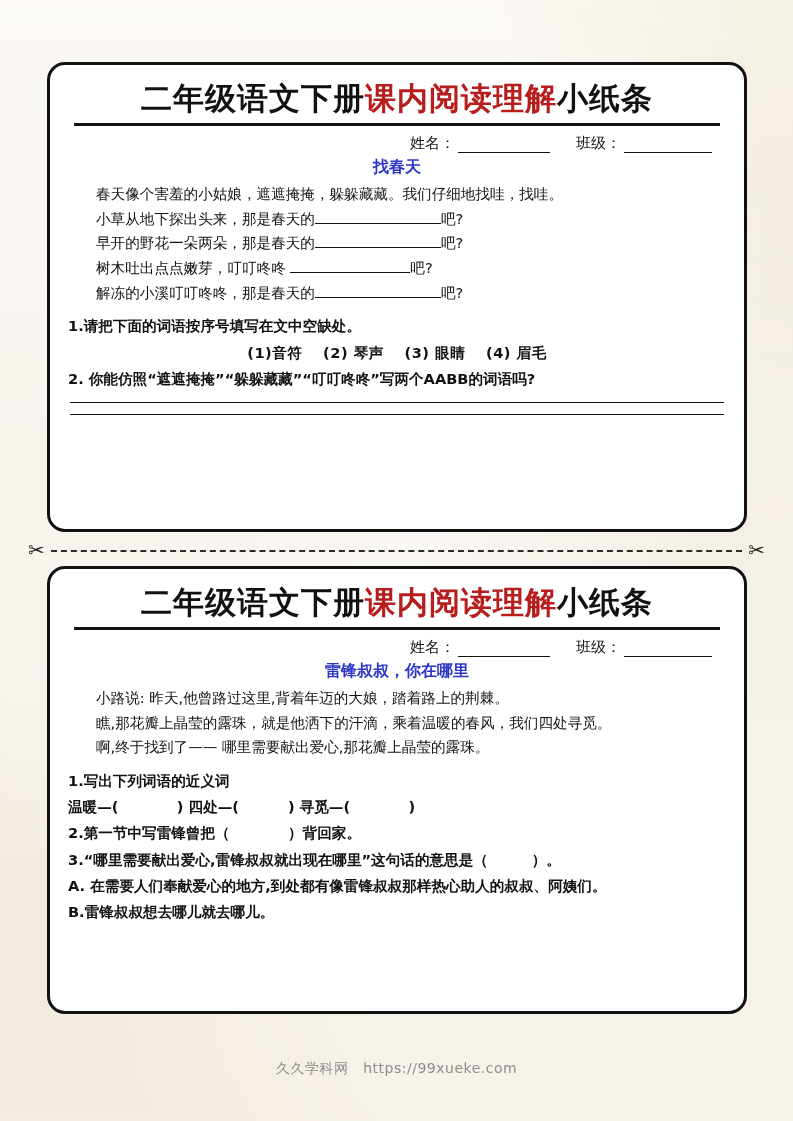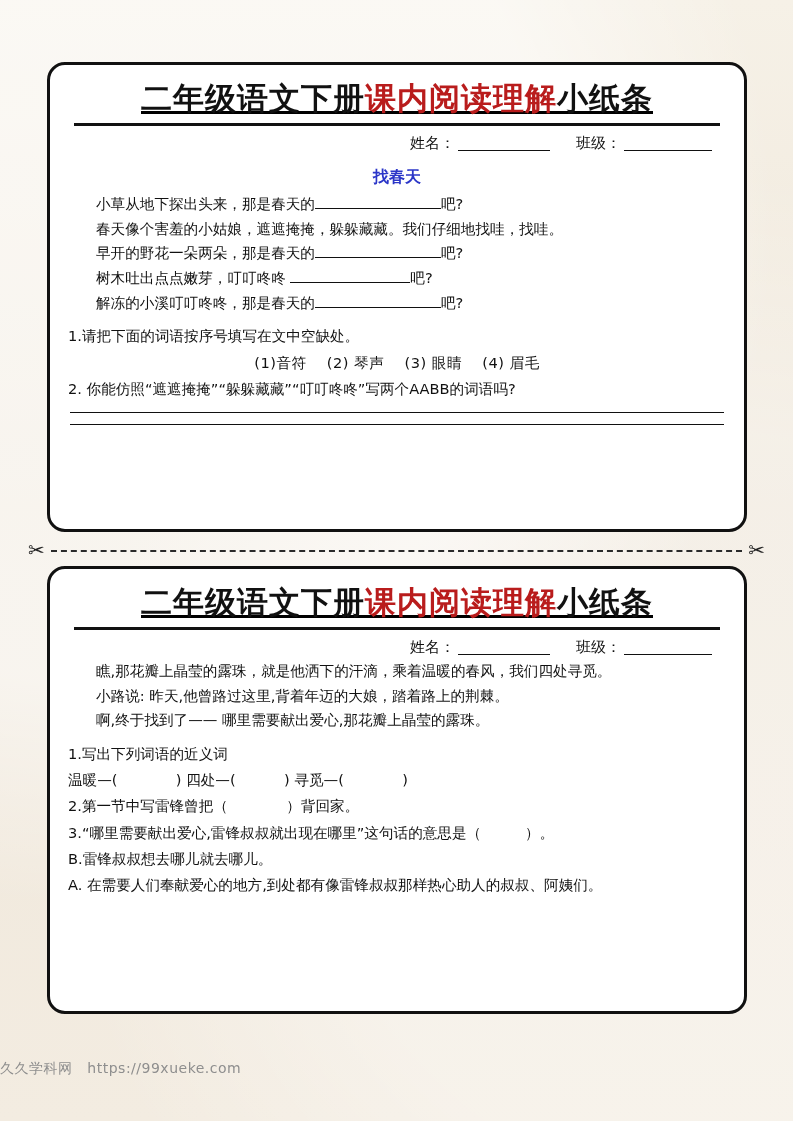--- a/index.html
+++ b/index.html
@@ -41,21 +41,20 @@
   #card-1 { top: 62px; height: 470px; }
   #card-2 { top: 566px; height: 448px; }
 
   .title-row {
     display: flex;
     align-items: center;
     justify-content: center;
     border-bottom: 3px solid #111;
     padding: 2px 0 8px 0;
     margin: 2px 6px 0 6px;
-    text-decoration: underline;
   }
   .title-text {
     font-family: "DejaVu Sans", sans-serif;
     font-weight: bold;
     font-size: 31px;
     letter-spacing: 1px;
     white-space: nowrap;
     line-height: 1.1;
   }
   .t-black { color: #111; }
@@ -65,37 +64,37 @@
     display: flex;
     justify-content: flex-end;
     align-items: flex-end;
     gap: 26px;
     margin: 8px 14px 2px 0;
     font-size: 15px;
     color: #111;
   }
   .field {
     display: flex;
-    align-items: center;
+    align-items: flex-end;
     gap: 3px;
   }
   .blank-line {
     display: inline-block;
     border-bottom: 1.4px solid #111;
     height: 14px;
   }
   .bl-90 { width: 92px; }
   .bl-80 { width: 88px; }
 
   .sub-title {
     text-align: center;
     color: #2b36c8;
     font-size: 16px;
     font-weight: bold;
-    margin: 14px 0 4px 0;
+    margin: 4px 0 4px 0;
     font-family: "DejaVu Sans", sans-serif;
   }
 
   .body-text {
     font-size: 14.6px;
     color: #111;
     line-height: 1.62;
     font-family: "DejaVu Sans", sans-serif;
   }
   .indent { text-indent: 28px; }
@@ -111,20 +110,21 @@
   .fl-2 { width: 126px; }
   .fl-3 { width: 120px; }
   .fl-4 { width: 126px; }
 
   .q-block {
     margin-top: 10px;
     font-size: 14.6px;
     color: #111;
     line-height: 1.66;
     font-family: "DejaVu Sans", sans-serif;
+    font-weight: bold;
   }
   .q-line { margin: 0 0 2px 0; }
   .answer-rule {
     border-bottom: 1.4px solid #111;
     height: 1px;
     margin: 10px 2px 8px 2px;
   }
   .opt-row { letter-spacing: 0.5px; text-align: center; }
 
   
@@ -148,21 +148,21 @@
     color: #222;
     line-height: 1;
     transform: translateY(-1px);
   }
 
   .footer {
     position: absolute;
     left: 0;
     right: 0;
     top: 1060px;
-    text-align: left;
+    text-align: center;
     color: #9a9a9a;
     font-size: 14px;
     font-family: "DejaVu Sans", sans-serif;
     letter-spacing: 0.5px;
   }
   .footer .brand { color: #8e8e8e; }
   .inline { display: inline; }
 </style>
 </head>
 <body>
@@ -184,24 +184,24 @@
       </span>
       <span class="field">
         <span>班级：</span>
         <span class="blank-line bl-80"></span>
       </span>
     </div>
 
     <div class="sub-title">找春天</div>
 
     <div class="body-text">
+      <p class="para indent">春天像个害羞的小姑娘，遮遮掩掩，躲躲藏藏。我们仔细地找哇，找哇。</p>
       <p class="para indent">
         <span class="inline">小草从地下探出头来，那是春天的</span><span class="fill-line fl-1"></span><span class="inline">吧?</span>
       </p>
-      <p class="para indent">春天像个害羞的小姑娘，遮遮掩掩，躲躲藏藏。我们仔细地找哇，找哇。</p>
       <p class="para indent">
         <span class="inline">早开的野花一朵两朵，那是春天的</span><span class="fill-line fl-2"></span><span class="inline">吧?</span>
       </p>
       <p class="para indent">
         <span class="inline">树木吐出点点嫩芽，叮叮咚咚</span>&nbsp;<span class="fill-line fl-3"></span><span class="inline">吧?</span>
       </p>
       <p class="para indent">
         <span class="inline">解冻的小溪叮叮咚咚，那是春天的</span><span class="fill-line fl-4"></span><span class="inline">吧?</span>
       </p>
     </div>
@@ -232,34 +232,35 @@
       <span class="field">
         <span>姓名：</span>
         <span class="blank-line bl-90"></span>
       </span>
       <span class="field">
         <span>班级：</span>
         <span class="blank-line bl-80"></span>
       </span>
     </div>
 
+    <div class="sub-title">雷锋叔叔，你在哪里</div>
 
     <div class="body-text">
+      <p class="para indent">小路说: 昨天,他曾路过这里,背着年迈的大娘，踏着路上的荆棘。</p>
       <p class="para indent">瞧,那花瓣上晶莹的露珠，就是他洒下的汗滴，乘着温暖的春风，我们四处寻觅。</p>
-      <p class="para indent">小路说: 昨天,他曾路过这里,背着年迈的大娘，踏着路上的荆棘。</p>
       <p class="para indent">啊,终于找到了—— 哪里需要献出爱心,那花瓣上晶莹的露珠。</p>
     </div>
 
     <div class="q-block">
       <p class="q-line">1.写出下列词语的近义词</p>
       <p class="q-line">温暖—(　　　　) 四处—(　　　  ) 寻觅—(　　　　)</p>
       <p class="q-line">2.第一节中写雷锋曾把（　　　　）背回家。</p>
       <p class="q-line">3.“哪里需要献出爱心,雷锋叔叔就出现在哪里”这句话的意思是（　　　）。</p>
+      <p class="q-line">A. 在需要人们奉献爱心的地方,到处都有像雷锋叔叔那样热心助人的叔叔、阿姨们。</p>
       <p class="q-line">B.雷锋叔叔想去哪儿就去哪儿。</p>
-      <p class="q-line">A. 在需要人们奉献爱心的地方,到处都有像雷锋叔叔那样热心助人的叔叔、阿姨们。</p>
     </div>
   </div>
 
   <div class="footer">
     <span class="brand">久久学科网</span>
     <span>&nbsp;</span>
     <span class="brand">https://99xueke.com</span>
   </div>
 </div>
 

